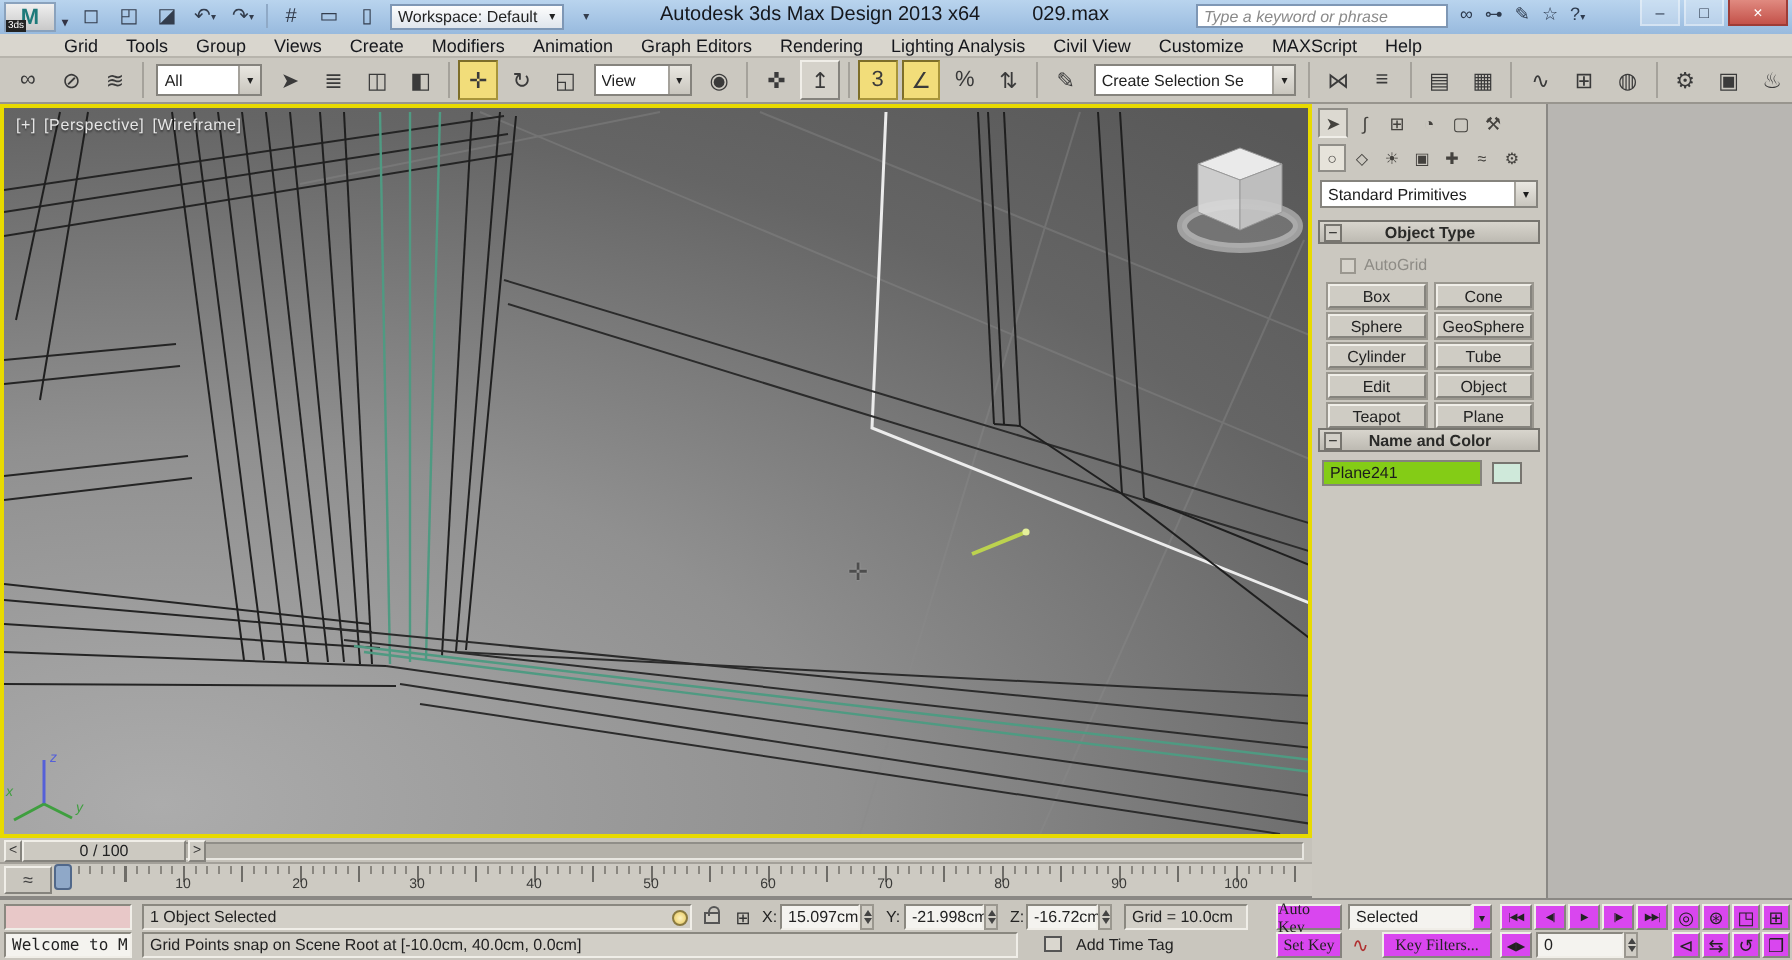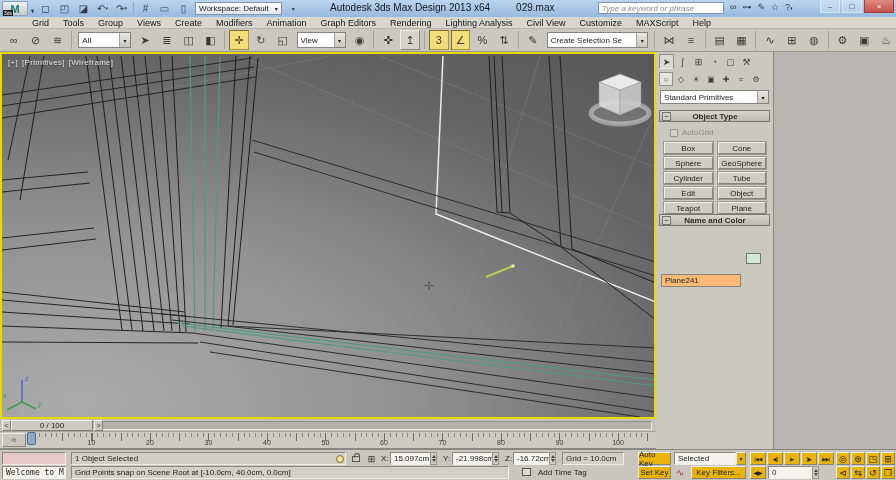--- a/index.html
+++ b/index.html
@@ -55,21 +55,21 @@
   .pdd { left:4px; top:38px; width:109px; height:14px; background:#fff; border:1px solid #85837d; font-size:8px; display:flex; align-items:center; padding-left:3px; }
   .pdd .dda { margin-left:auto; width:11px; height:100%; background:linear-gradient(#e9e7e1,#c9c6be); border-left:1px solid #a5a29b; display:flex; align-items:center; justify-content:center; font-size:6px; }
   .rollout { left:3px; width:111px; height:12px; background:linear-gradient(#d8d5cd,#bdbab2); border:1px solid #77756f; display:flex; align-items:center; font-size:8px; font-weight:bold; color:#2a2a28; }
   .rollout .minus { width:9px; height:9px; border:1px solid #77756f; background:#d2cfc7; margin:0 2px; display:flex; align-items:center; justify-content:center; font-weight:normal; font-size:8px; line-height:5px; }
   .rollout .rtitle { flex:1; text-align:center; padding-right:12px; }
   .agrow { left:14px; top:76px; display:flex; align-items:center; gap:4px; color:#8d8b85; font-size:8px; }
   .agbox { width:8px; height:8px; border:1px solid #9a978f; background:#d5d2ca; }
   .pgrid { left:8px; top:90px; width:102px; display:grid; grid-template-columns:1fr 1fr; gap:3px 5px; }
   .pbtn { height:12px; background:#cfccc4; border:1px solid #f0eee8; border-bottom-color:#85837d; border-right-color:#85837d; box-shadow:0 0 0 1px #9a978f; font-size:8px; display:flex; align-items:center; justify-content:center; color:#222; }
   .namerow { left:5px; top:178px; display:flex; gap:5px; align-items:center; }
-  .namefield { width:80px; height:13px; background:#fdba74; border:1px solid #85837d; font-size:8px; display:flex; align-items:center; padding-left:3px;margin-top:44px; }
+  .namefield { width:80px; height:13px; background:#84cc16; border:1px solid #85837d; font-size:8px; display:flex; align-items:center; padding-left:3px; }
   .swatch { width:15px; height:11px; background:#cfe9da; border:1px solid #77756f; }
 
   
   .timeslider { left:0; top:419px; width:656px; height:13px; background:#c5c2ba; border-bottom:1px solid #a3a099; }
   .tstrack { left:2px; top:2px; width:650px; height:9px; background:#b4b1a9; border:1px solid #908e88; border-bottom-color:#e8e6e0; border-right-color:#e8e6e0; }
   .tsarrow { top:1px; width:9px; height:11px; background:#ccc9c1; border:1px solid #f0eee8; border-bottom-color:#85837d; border-right-color:#85837d; font-size:7px; display:flex; align-items:center; justify-content:center; color:#333; }
   .tshandle { left:11px; top:1px; width:82px; height:11px; background:#ccc9c1; border:1px solid #f0eee8; border-bottom-color:#85837d; border-right-color:#85837d; font-size:8px; display:flex; align-items:center; justify-content:center; color:#222; }
   .trackbar { left:0; top:432px; width:656px; height:17px; background:#cdcac2; border-bottom:1px solid #8a8884; }
   .mcebtn { left:2px; top:1px; width:24px; height:14px; background:#c9c6be; border:1px solid #f0eee8; border-bottom-color:#85837d; border-right-color:#85837d; font-size:9px; display:flex; align-items:center; justify-content:center; color:#444; }
   .ruler { left:28px; top:0; width:624px; height:17px;
@@ -77,21 +77,21 @@
        repeating-linear-gradient(90deg, #6f6d68 0 1px, transparent 1px 29.25px),
        repeating-linear-gradient(90deg, #8a8780 0 1px, transparent 1px 5.85px);
      background-size:624px 8px, 624px 4px; background-repeat:no-repeat; background-position:5px 1px,5px 1px; }
   .fnum { position:absolute; top:7px; transform:translateX(-50%); font-size:7px; color:#3a3a38; }
   .rulhandle { left:27px; top:0; width:9px; height:13px; background:#8fa8c8; border:1px solid #51688a; border-radius:2px; }
 
   
   .statusbar { left:0; top:449px; width:896px; height:31px; background:#c9c6be; border-top:1px solid #8a8884; }
   .sunken { background:#d2cfc7; border:1px solid #8a8880; border-bottom-color:#f0eee8; border-right-color:#f0eee8; display:flex; align-items:center; padding-left:3px; font-size:8px; color:#222; }
   .white { background:#f4f3ef; }
-  .sbtn { background:#eab308; border:1px solid #f0eee8; border-bottom-color:#85837d; border-right-color:#85837d; display:flex; align-items:center; justify-content:center; font-size:8px; color:#222; }
+  .sbtn { background:#d946ef; border:1px solid #f0eee8; border-bottom-color:#85837d; border-right-color:#85837d; display:flex; align-items:center; justify-content:center; font-size:8px; color:#222;font-family:Liberation Serif, serif; }
   .mono { font-family:"DejaVu Sans Mono", monospace; }
   .slabel { font-size:8px; color:#222; display:flex; align-items:center; }
   .spin { width:7px; height:13px; background:#cfccc4; border:1px solid #9a978f; display:flex; flex-direction:column; align-items:center; justify-content:space-evenly; }
   .spin i { width:0; height:0; border-left:2px solid transparent; border-right:2px solid transparent; }
   .spin .up { border-bottom:3px solid #444; } .spin .dn { border-top:3px solid #444; }
   .icon13 { width:13px; height:13px; display:flex; align-items:center; justify-content:center; }
   .bulb { width:8px; height:8px; border-radius:50%; background:radial-gradient(#fdf2c0,#e8c95a); border:1px solid #8a7a40; }
   .lock { width:8px; height:6px; background:#cfccc4; border:1px solid #555; position:relative; margin-top:4px; }
   .lock:before { content:""; position:absolute; left:1px; top:-4px; width:4px; height:4px; border:1px solid #555; border-bottom:none; border-radius:3px 3px 0 0; }
   .curveicon { color:#b03030; font-size:10px; }
@@ -311,21 +311,21 @@
       <line x1="22" y1="402" x2="7" y2="410" stroke="#3f9f3f" stroke-width="1.5"></line>
       <line x1="22" y1="402" x2="36" y2="409" stroke="#3f9f3f" stroke-width="1.5"></line>
       <text x="25" y="381" fill="#5560d8">z</text>
       <text x="3" y="398" fill="#3f9f3f">x</text>
       <text x="38" y="406" fill="#3f9f3f">y</text>
     </g>
   </svg>
 </div>
 <div class="abs vplabel">
   <span>[+]</span>
-  <span>[Primitives]</span>
+  <span>[Perspective]</span>
   <span>[Wireframe]</span>
 </div>
 <span class="abs movecursor">✛</span>
 
 <div class="abs rightcol">
   <div class="abs panel">
     <div class="abs ptabs">
 
     <span class="ptab active">➤</span>
         <span class="ptab">∫</span>

